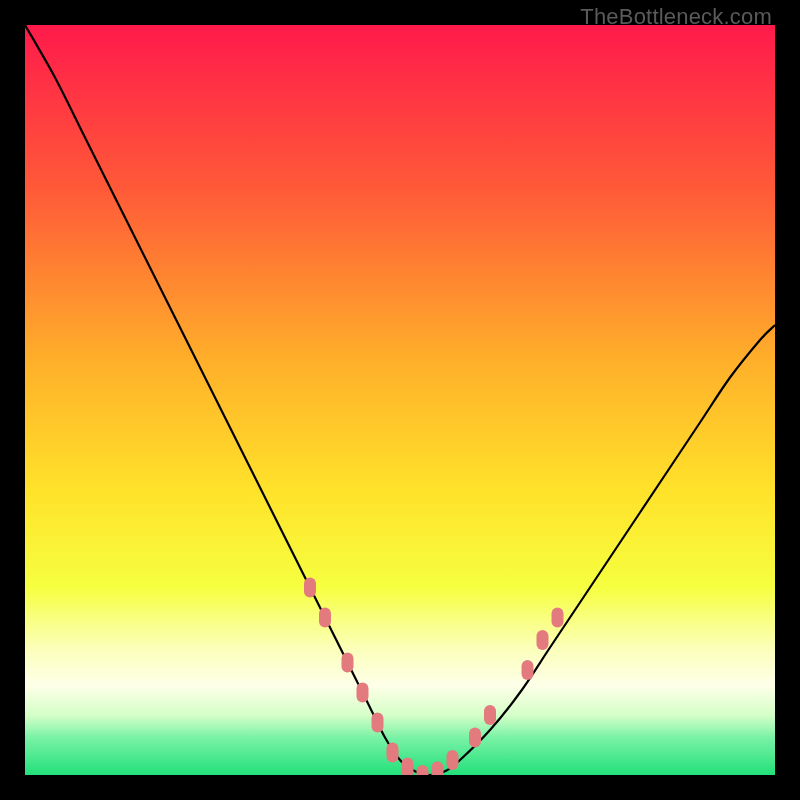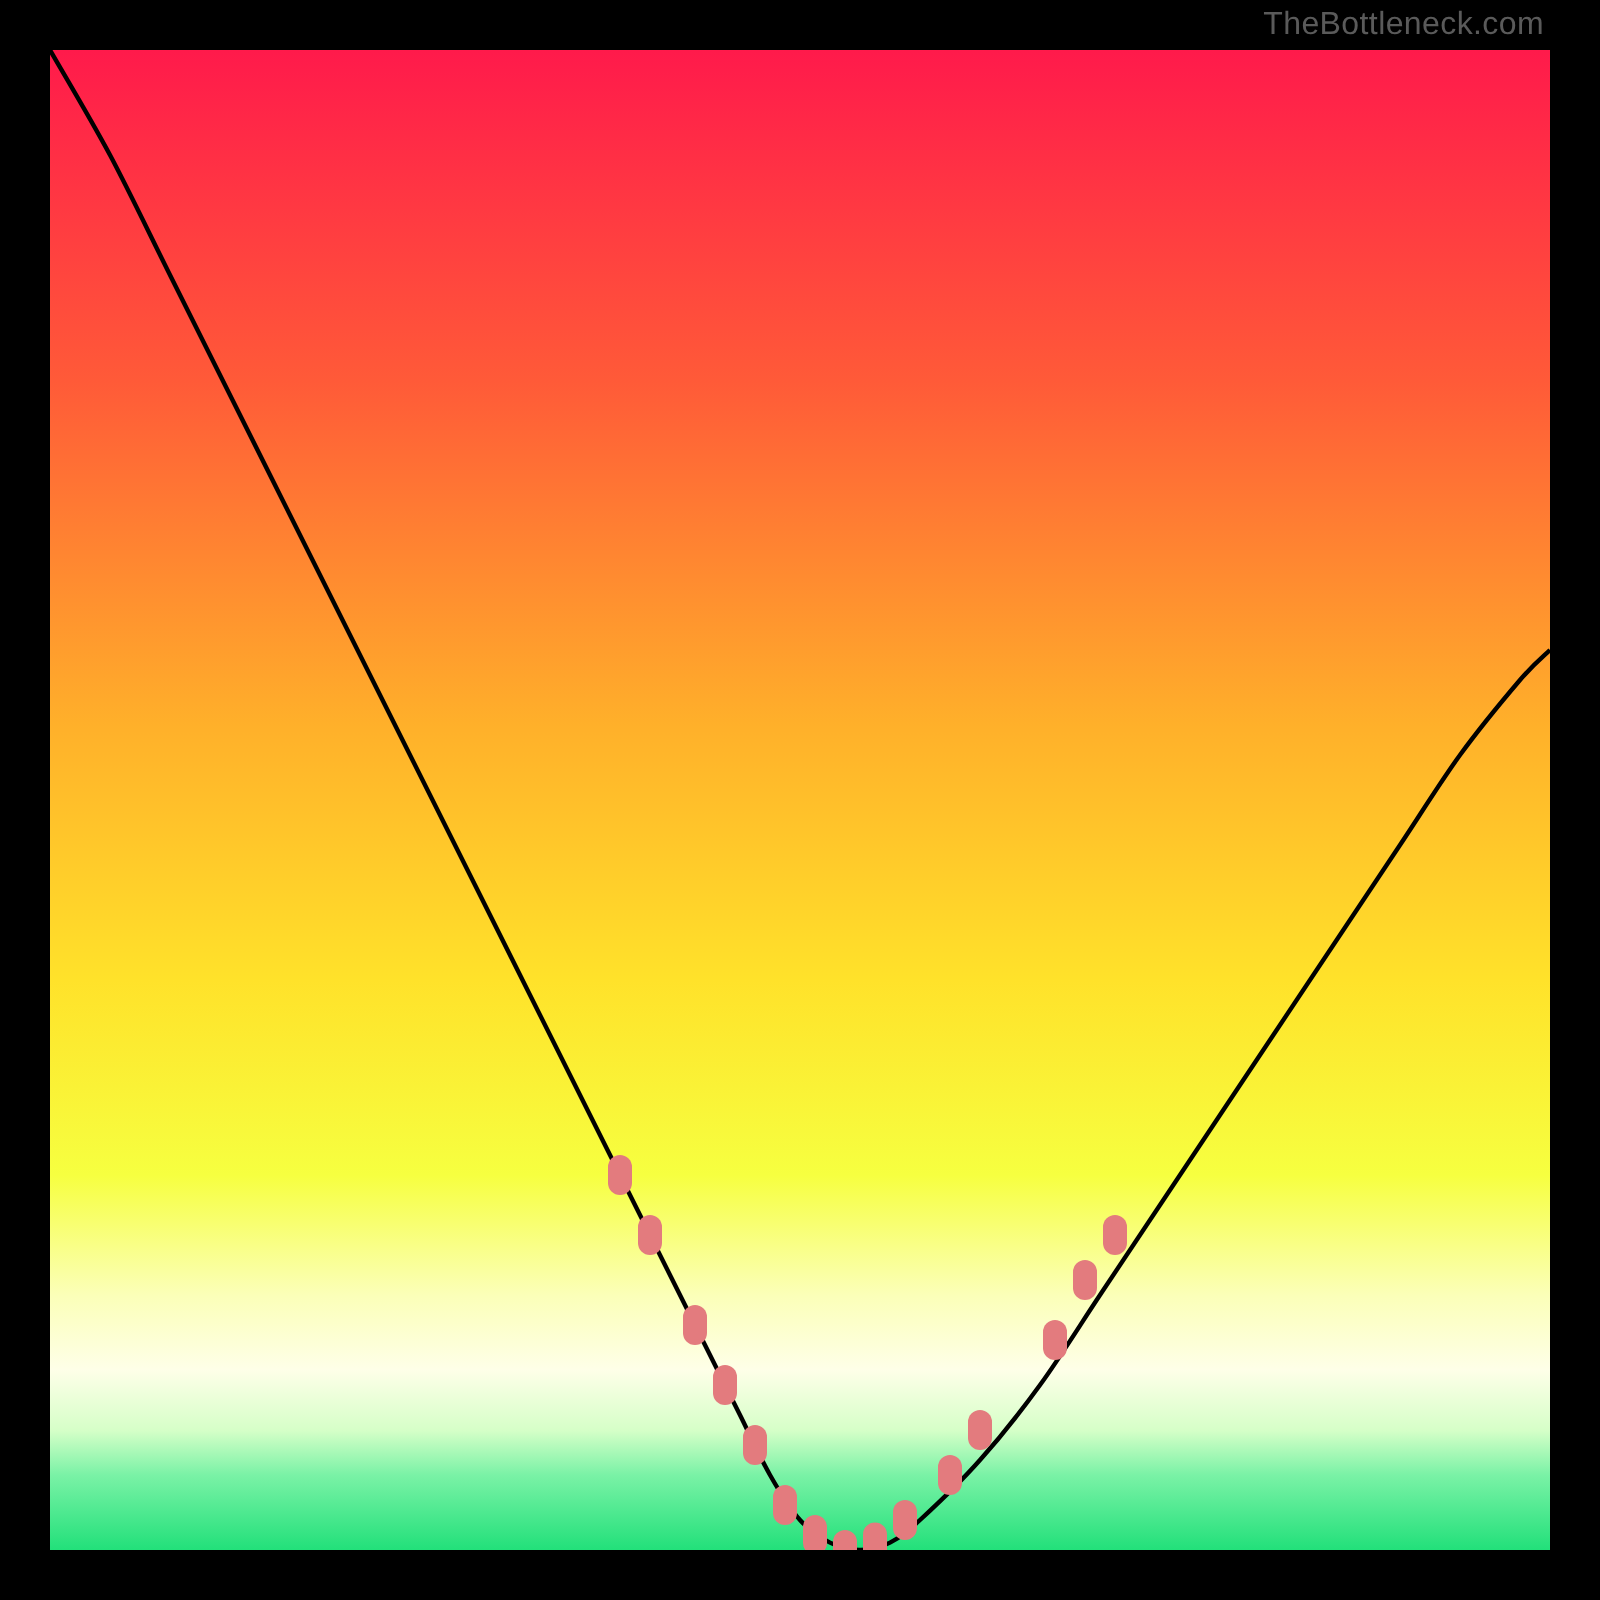--- a/index.html
+++ b/index.html
@@ -33,21 +33,21 @@
   svg.curve {
     position: absolute;
     left: 0; top: 0;
     width: 100%; height: 100%;
   }
   .watermark {
     position: absolute;
     top: 4px;
     right: 28px;
     color: #5a5a5a;
-    font-size: 16px;
+    font-size: 22px;
     font-weight: 500;
     letter-spacing: 0.2px;
     user-select: none;
   }
 </style>
 </head>
 <body>
 
 <div class="frame">
   <div class="plot">

